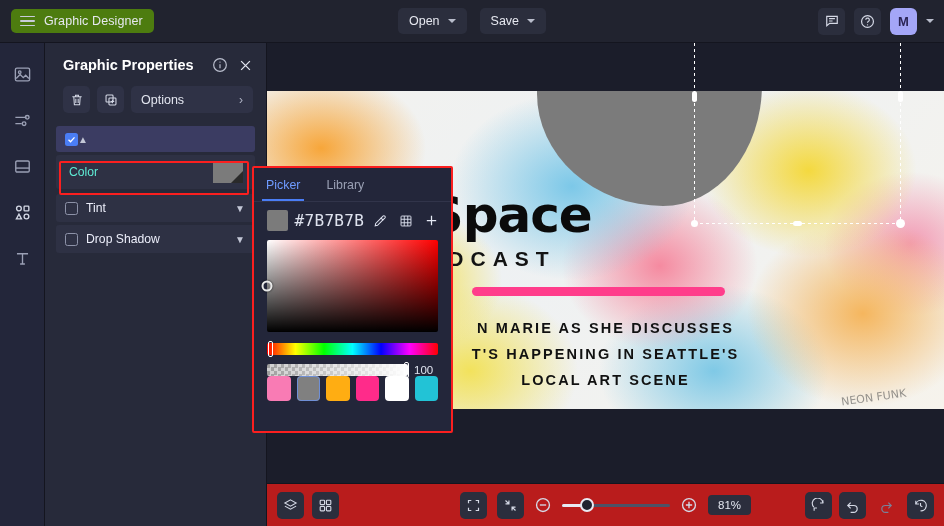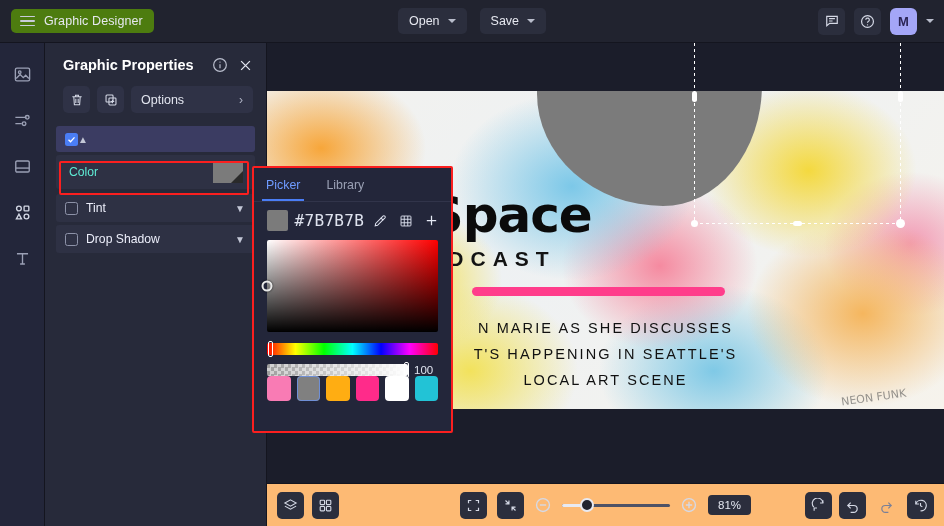--- a/index.html
+++ b/index.html
@@ -109,21 +109,21 @@
     font-family: "DejaVu Sans", sans-serif; font-weight: bold;
     font-size: 50px; color: #0b0b0b; letter-spacing: -1px;
   }
   .art-sub {
     position: absolute; left: 137px; top: 156px;
     font-size: 21px; font-weight: bold; color: #131313; letter-spacing: 7px;
   }
   .pink-bar { position: absolute; left: 205px; top: 196px; width: 253px; height: 9px; background: #ff3d8b; border-radius: 5px; }
   .art-body {
     position: absolute; left: 0; top: 224px; width: 677px;
-    text-align: center; color: #111; font-size: 14.5px; font-weight: normal;
+    text-align: center; color: #111; font-size: 14.5px; font-weight: bold;
     letter-spacing: 2.1px; line-height: 26px;
   }
   .neon { position: absolute; right: 38px; top: 300px; color: #555; font-size: 11px; transform: rotate(-8deg); opacity: .6; font-family: "DejaVu Sans", sans-serif; }
 
   
   .sel { position: absolute; left: 427px; top: 0px; width: 207px; height: 181px; z-index: 12; }
   .sel .ln { position: absolute; background-image: repeating-linear-gradient(to bottom, #fff 0 3px, transparent 3px 6px); width: 1.4px; }
   .sel .lnh { position: absolute; background-image: repeating-linear-gradient(to right, #fff 0 3px, transparent 3px 6px); height: 1.4px; }
   .hdl { position: absolute; background: #fff; border-radius: 50%; width: 7px; height: 7px; }
   .hdl.pill { border-radius: 4px; width: 9px; height: 5px; }
@@ -170,21 +170,21 @@
   .alpha-val { color: #dfe3ef; font-size: 11.5px; width: 24px; }
 
   .recent-lbl { color: #c7cbd9; font-size: 11.5px; margin: 11px 0 6px 13px; }
   .recent-row { display: flex; gap: 6px; margin: 0 13px; }
   .rc { width: 25px; height: 25px; border-radius: 4px; cursor: pointer; }
   .rc.sel2 { outline: 1.6px solid #6f8fd6; outline-offset: -1px; }
 
   
   .bottombar {
     position: absolute; left: 267px; bottom: 0; width: 677px; height: 43px;
-    background: #fdba74; border-top: 1px solid #14151f;
+    background: #b91c1c; border-top: 1px solid #14151f;
     display: flex; align-items: center; padding: 0 10px;
   }
   .bb-left { display: flex; gap: 8px; }
   .bb-center { position: absolute; left: 0; right: 0; display: flex; align-items: center; justify-content: center; gap: 10px; pointer-events: none; }
   .bb-center > * { pointer-events: auto; }
   .zoom-track { position: relative; width: 108px; height: 3px; background: #4e5266; border-radius: 2px; }
   .zoom-fill { position: absolute; left: 0; top: 0; height: 3px; width: 25px; background: #e8eaf2; border-radius: 2px; }
   .zoom-knob { position: absolute; left: 18px; top: -6px; width: 14px; height: 14px; border: 2px solid #e8eaf2; border-radius: 50%; background: #21232f; }
   .zoom-val { background: #2b2e3d; border-radius: 4px; padding: 4px 10px; color: #e3e6f0; font-size: 11.5px; }
   .bb-right { position: absolute; right: 10px; display: flex; gap: 7px; align-items: center; }

